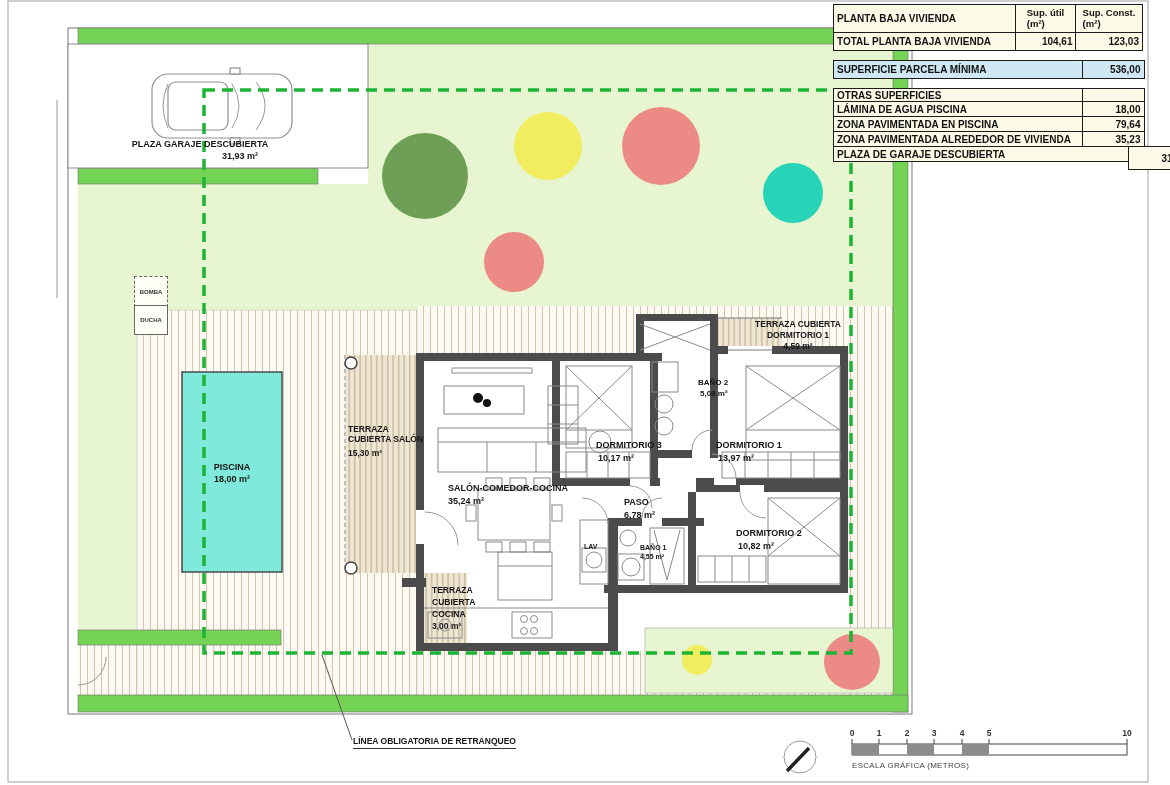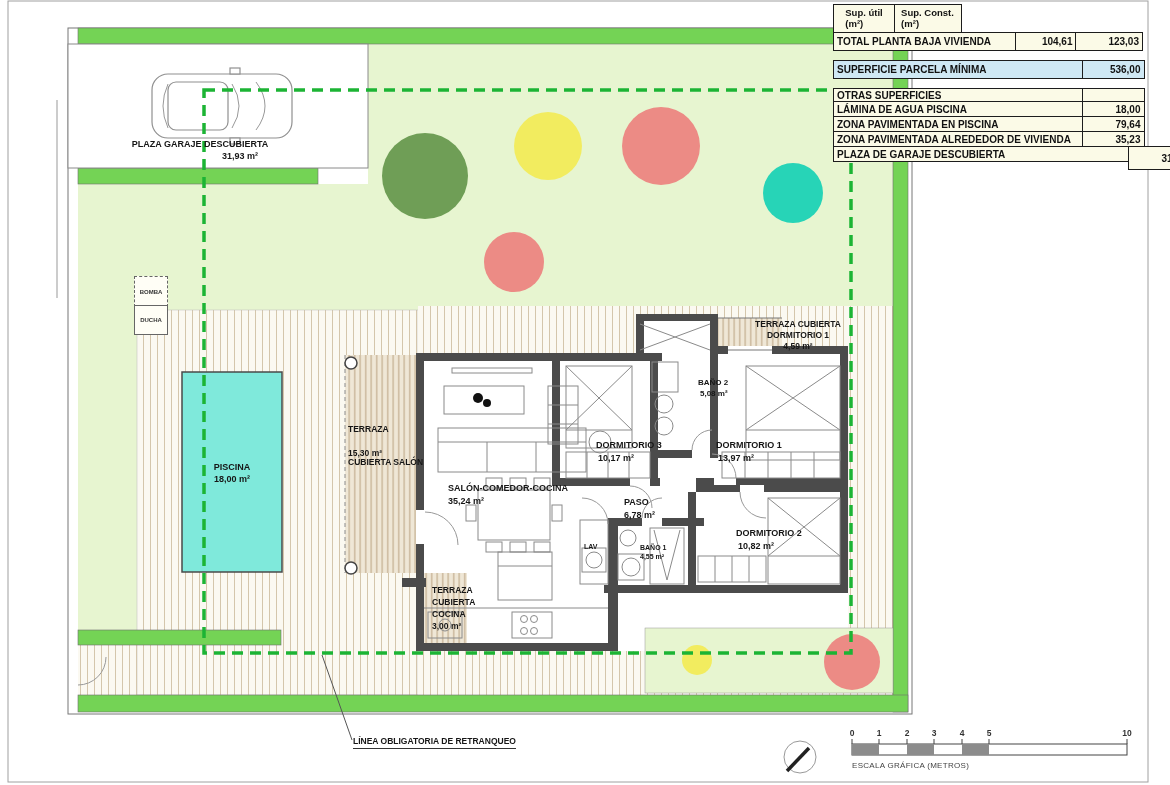--- a/index.html
+++ b/index.html
@@ -248,21 +248,21 @@
 <div class="lbl ctr" style="left:118px;top:139px;width:164px">PLAZA GARAJE DESCUBIERTA</div>
 <div class="lbl ctr" style="left:200px;top:151px;width:80px">31,93 m²</div>
 
 <div class="smallbox" style="left:134px;top:276px;width:32px;height:29px;border:1px dashed #666">BOMBA</div>
 <div class="smallbox" style="left:134px;top:305px;width:32px;height:28px;border:1px solid #666">DUCHA</div>
 
 <div class="lbl ctr" style="left:192px;top:462px;width:80px">PISCINA</div>
 <div class="lbl ctr" style="left:192px;top:474px;width:80px">18,00 m²</div>
 
 <div class="lbl s85" style="left:348px;top:425px">TERRAZA</div>
-<div class="lbl s85" style="left:348px;top:458px">CUBIERTA SALÓN</div>
+<div class="lbl s85" style="left:348px;top:435px">CUBIERTA SALÓN</div>
 <div class="lbl s85" style="left:348px;top:449px">15,30 m²</div>
 
 <div class="lbl" style="left:448px;top:483px">SALÓN-COMEDOR-COCINA</div>
 <div class="lbl" style="left:448px;top:496px">35,24 m²</div>
 
 <div class="lbl" style="left:596px;top:440px">DORMITORIO 3</div>
 <div class="lbl" style="left:598px;top:453px">10,17 m²</div>
 
 <div class="lbl" style="left:716px;top:440px">DORMITORIO 1</div>
 <div class="lbl" style="left:718px;top:453px">13,97 m²</div>
@@ -286,20 +286,21 @@
 <div class="lbl s7" style="left:584px;top:543px">LAV</div>
 
 <div class="lbl s85" style="left:432px;top:586px">TERRAZA</div>
 <div class="lbl s85" style="left:432px;top:598px">CUBIERTA</div>
 <div class="lbl s85" style="left:432px;top:610px">COCINA</div>
 <div class="lbl s85" style="left:432px;top:622px">3,00 m²</div>
 
 <div class="lbl s85 underline" style="left:353px;top:737px">LÍNEA OBLIGATORIA DE RETRANQUEO</div>
 
 <div class="trow" style="top:4px">
+  <div class="tc" style="width:183px;height:29px">PLANTA BAJA VIVIENDA</div>
   <div class="tc hdr" style="width:62px;height:29px">Sup. útil
 (m²)</div>
   <div class="tc hdr" style="width:68px;height:29px">Sup. Const.
 (m²)</div>
 </div>
 <div class="trow" style="top:32px">
   <div class="tc" style="width:183px;height:19px">TOTAL PLANTA BAJA VIVIENDA</div>
   <div class="tc num" style="width:62px;height:19px">104,61</div>
   <div class="tc num" style="width:68px;height:19px">123,03</div>
 </div>

